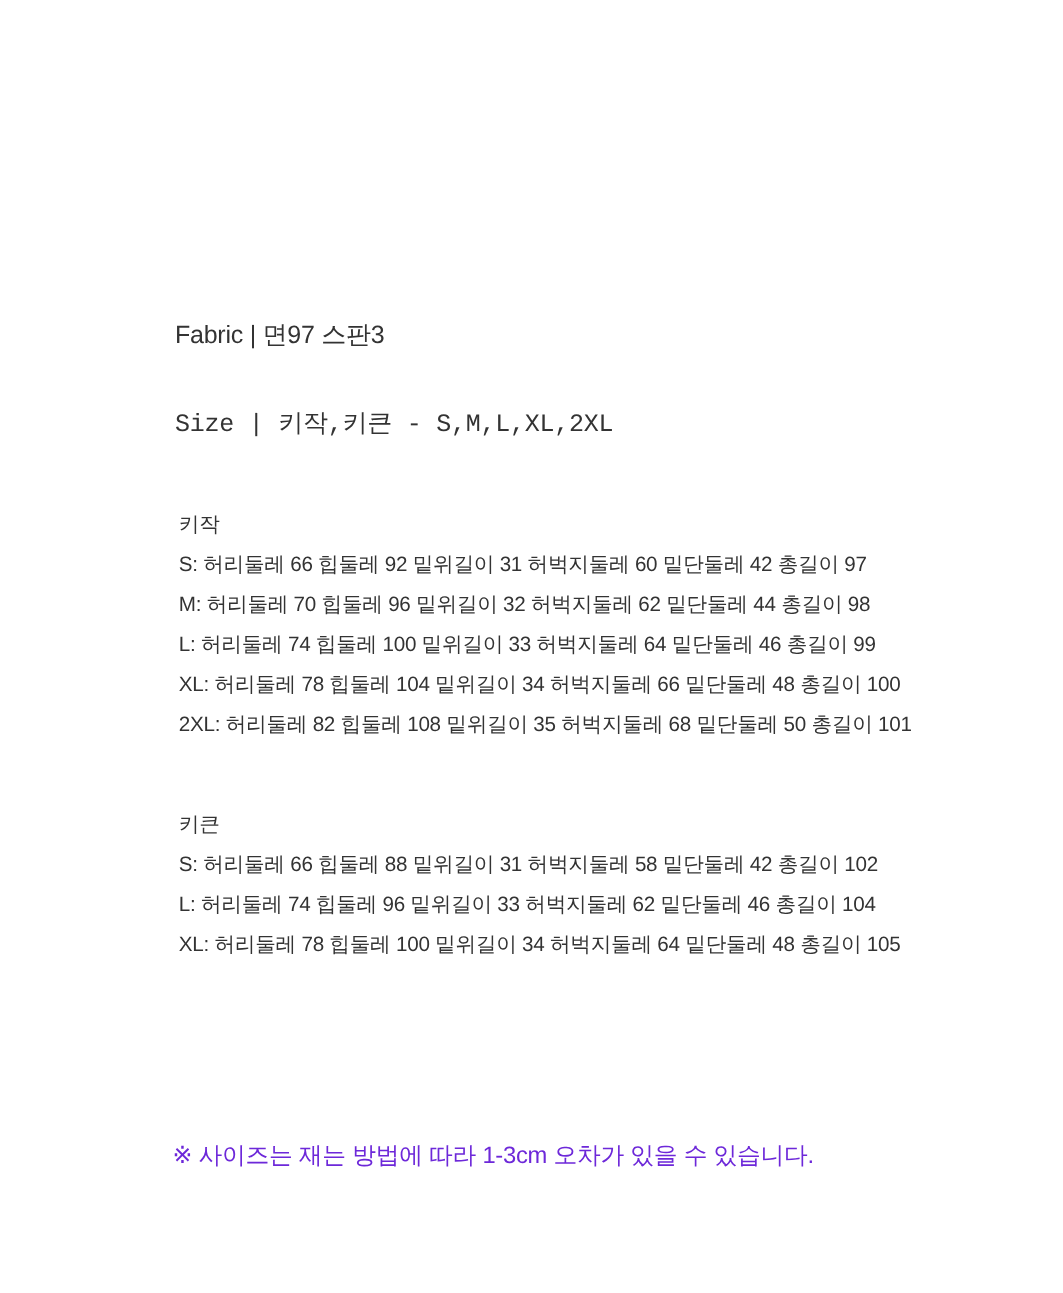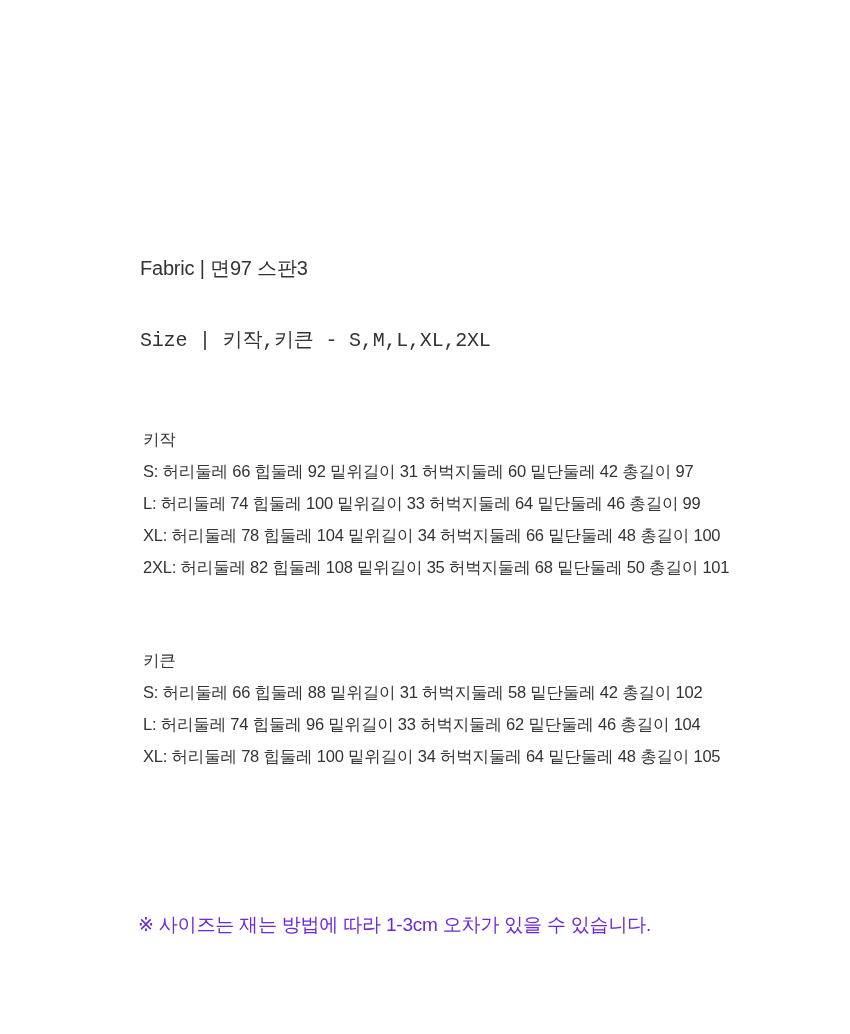--- a/index.html
+++ b/index.html
@@ -24,21 +24,21 @@
     letter-spacing: -0.2px;
     white-space: nowrap;
   }
   .info-line.fabric { top: 256px; text-align: center; }
   .info-line.size   { top: 329px; font-family: Liberation Mono, monospace; }
   .chart-section {
     position: absolute;
     left: 143px;
     white-space: nowrap;
   }
-  .chart-section.section-short { top: 423px; }
+  .chart-section.section-short { top: 404px; }
   .chart-section.section-tall  { top: 644px; }
   .section-title,
   .chart-row {
     font-size: 16.5px;
     line-height: 32px;
     color: #333333;
     letter-spacing: -0.2px;
   }
   .notes {
     position: absolute;
@@ -58,20 +58,21 @@
 
 <div class="page">
 
   <div class="info-line fabric">Fabric | 면97 스판3</div>
 
   <div class="info-line size">Size | 키작,키큰 - S,M,L,XL,2XL</div>
 
   <div class="chart-section section-short">
     <div class="section-title">키작</div>
     <div class="chart-row">S: 허리둘레 66 힙둘레 92 밑위길이 31 허벅지둘레 60 밑단둘레 42 총길이 97</div>
+    <div class="chart-row">M: 허리둘레 70 힙둘레 96 밑위길이 32 허벅지둘레 62 밑단둘레 44 총길이 98</div>
     <div class="chart-row">L: 허리둘레 74 힙둘레 100 밑위길이 33 허벅지둘레 64 밑단둘레 46 총길이 99</div>
     <div class="chart-row">XL: 허리둘레 78 힙둘레 104 밑위길이 34 허벅지둘레 66 밑단둘레 48 총길이 100</div>
     <div class="chart-row">2XL: 허리둘레 82 힙둘레 108 밑위길이 35 허벅지둘레 68 밑단둘레 50 총길이 101</div>
   </div>
 
   <div class="chart-section section-tall">
     <div class="section-title">키큰</div>
     <div class="chart-row">S: 허리둘레 66 힙둘레 88 밑위길이 31 허벅지둘레 58 밑단둘레 42 총길이 102</div>
     <div class="chart-row">L: 허리둘레 74 힙둘레 96 밑위길이 33 허벅지둘레 62 밑단둘레 46 총길이 104</div>
     <div class="chart-row">XL: 허리둘레 78 힙둘레 100 밑위길이 34 허벅지둘레 64 밑단둘레 48 총길이 105</div>

